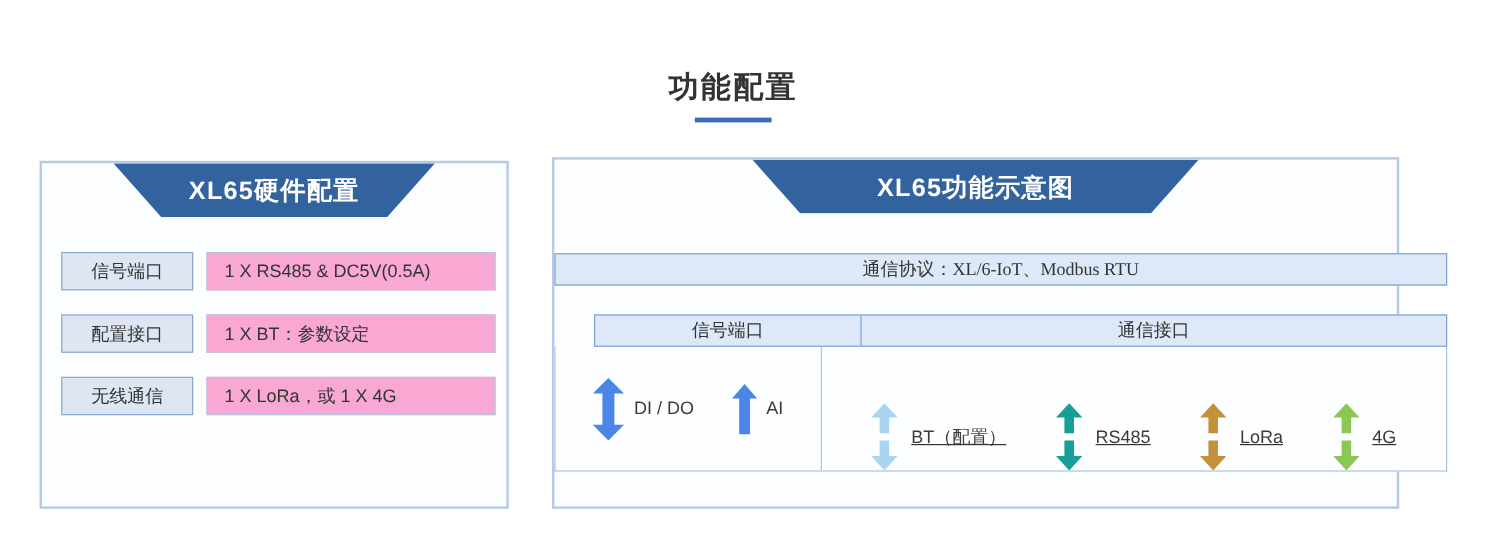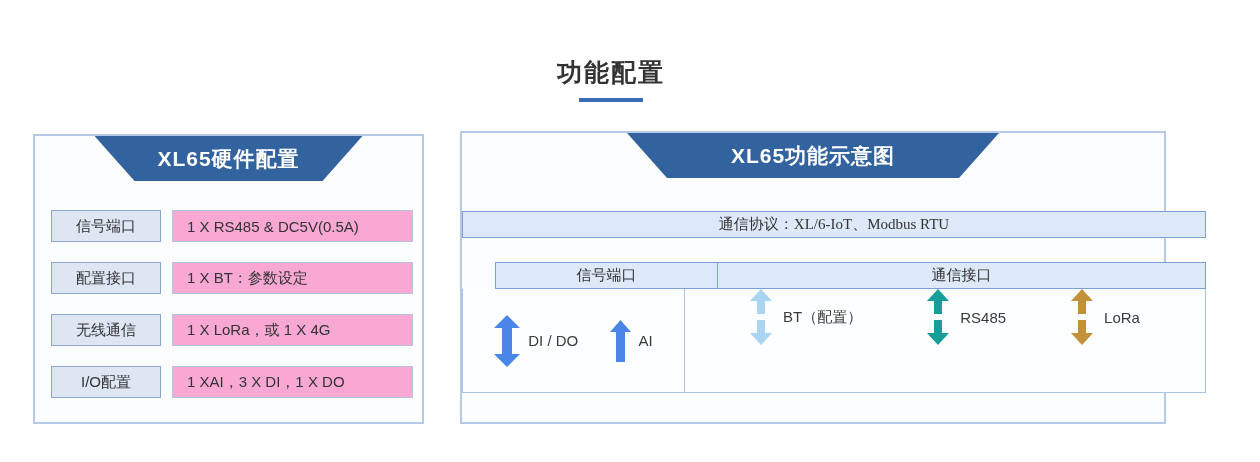--- a/index.html
+++ b/index.html
@@ -79,21 +79,21 @@
   .t-body {
     display:flex; height:104px; box-sizing:border-box;
     background:#fdfeff;
     border:1px solid #a9c3e3; border-top:none;
   }
   .signal-b {
     width:222px; box-sizing:border-box;
     border-right:1px solid #a9c3e3;
     display:flex; justify-content:space-evenly; align-items:center;
   }
-  .comm-b { flex:1; display:flex; justify-content:space-evenly; align-items:flex-start; }
+  .comm-b { flex:1; display:flex; justify-content:space-evenly; align-items:flex-end;text-decoration:underline; }
 
   .v-group {
     height:84px;
     display:flex; flex-direction:row;
     justify-content:flex-end; align-items:center; gap:8px;
   }
   .h-group { display:flex; align-items:center; gap:11px; }
   .arrow-label { font-size:15px; color:#3b3b3b; white-space:nowrap; }
 </style>
 </head>
@@ -113,24 +113,20 @@
       <div class="hw-label">信号端口</div>
       <div class="hw-value">1 X RS485 &amp; DC5V(0.5A)</div>
     </div>
     <div class="hw-row">
       <div class="hw-label">配置接口</div>
       <div class="hw-value">1 X BT：参数设定</div>
     </div>
     <div class="hw-row">
       <div class="hw-label">无线通信</div>
       <div class="hw-value">1 X LoRa，或 1 X 4G</div>
-    </div>
-    <div class="hw-row">
-      <div class="hw-label">I/O配置</div>
-      <div class="hw-value">1 XAI，3 X DI，1 X DO</div>
     </div>
   </div>
 </section>
 
 <section class="panel right-panel">
   <div class="trapezoid">
     <span>XL65功能示意图</span>
   </div>
 
   <div class="protocol-bar">通信协议：XL/6-IoT、Modbus RTU</div>
@@ -178,17 +174,26 @@
         </div>
         <div class="h-group">
           <svg width="22" height="56" viewBox="0 0 22 56">
             <g fill="#c2913a">
               <path d="M11 0 L22 12 L15 12 L15 25 L7 25 L7 12 L0 12 Z"></path>
               <path d="M11 56 L0 44 L7 44 L7 31 L15 31 L15 44 L22 44 Z"></path>
             </g>
           </svg>
           <span class="arrow-label">LoRa</span>
         </div>
+        <div class="h-group">
+          <svg width="22" height="56" viewBox="0 0 22 56">
+            <g fill="#8cc653">
+              <path d="M11 0 L22 12 L15 12 L15 25 L7 25 L7 12 L0 12 Z"></path>
+              <path d="M11 56 L0 44 L7 44 L7 31 L15 31 L15 44 L22 44 Z"></path>
+            </g>
+          </svg>
+          <span class="arrow-label">4G</span>
+        </div>
       </div>
 
     </div>
   </div>
 </section>
 
 </body></html>

